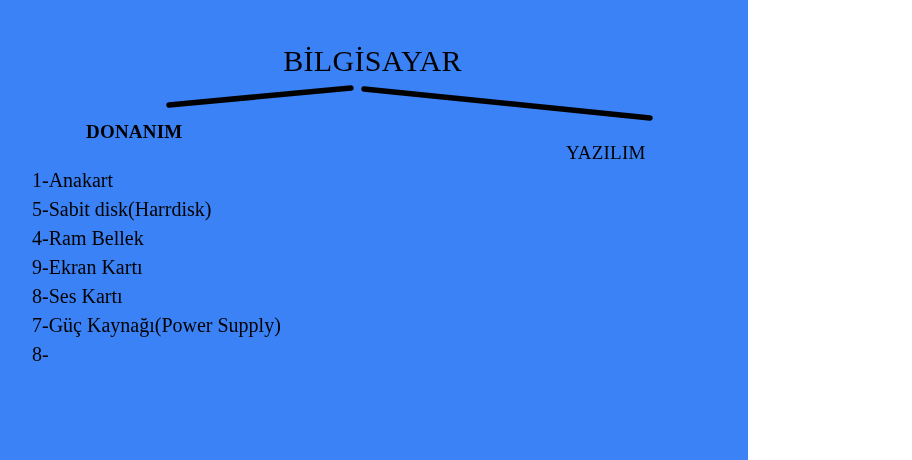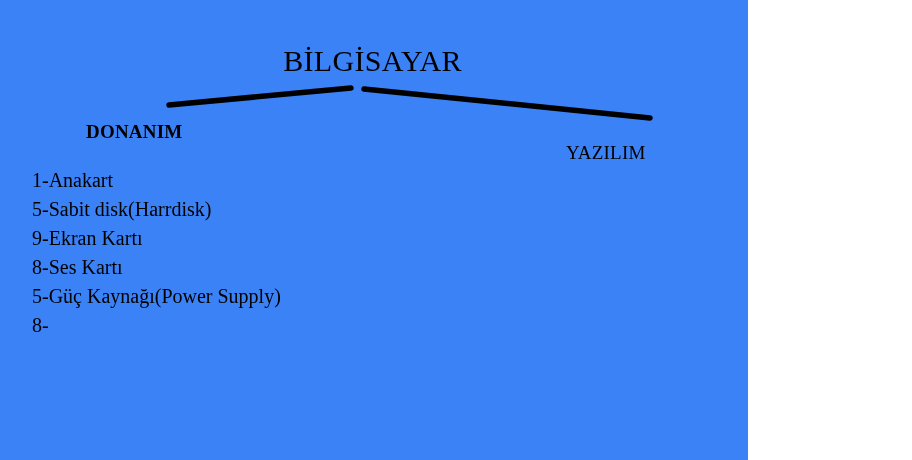--- a/index.html
+++ b/index.html
@@ -98,19 +98,20 @@
     <line x1="364" y1="89" x2="650" y2="118" stroke="#000000" stroke-width="5.5" stroke-linecap="round"></line>
   </svg>
 
   <div class="branch-label" id="label-donanim">DONANIM</div>
 
   <div class="branch-label" id="label-yazilim">YAZILIM</div>
 
   <ul id="hardware-list">
     <li>1-Anakart</li>
     <li>5-Sabit disk(Harrdisk)</li>
+    <li>4-Ram Bellek</li>
     <li>9-Ekran Kartı</li>
     <li>8-Ses Kartı</li>
-    <li>5-Güç Kaynağı(Power Supply)</li>
+    <li>7-Güç Kaynağı(Power Supply)</li>
     <li>8-</li>
   </ul>
 
 </div>
 
 </body></html>

